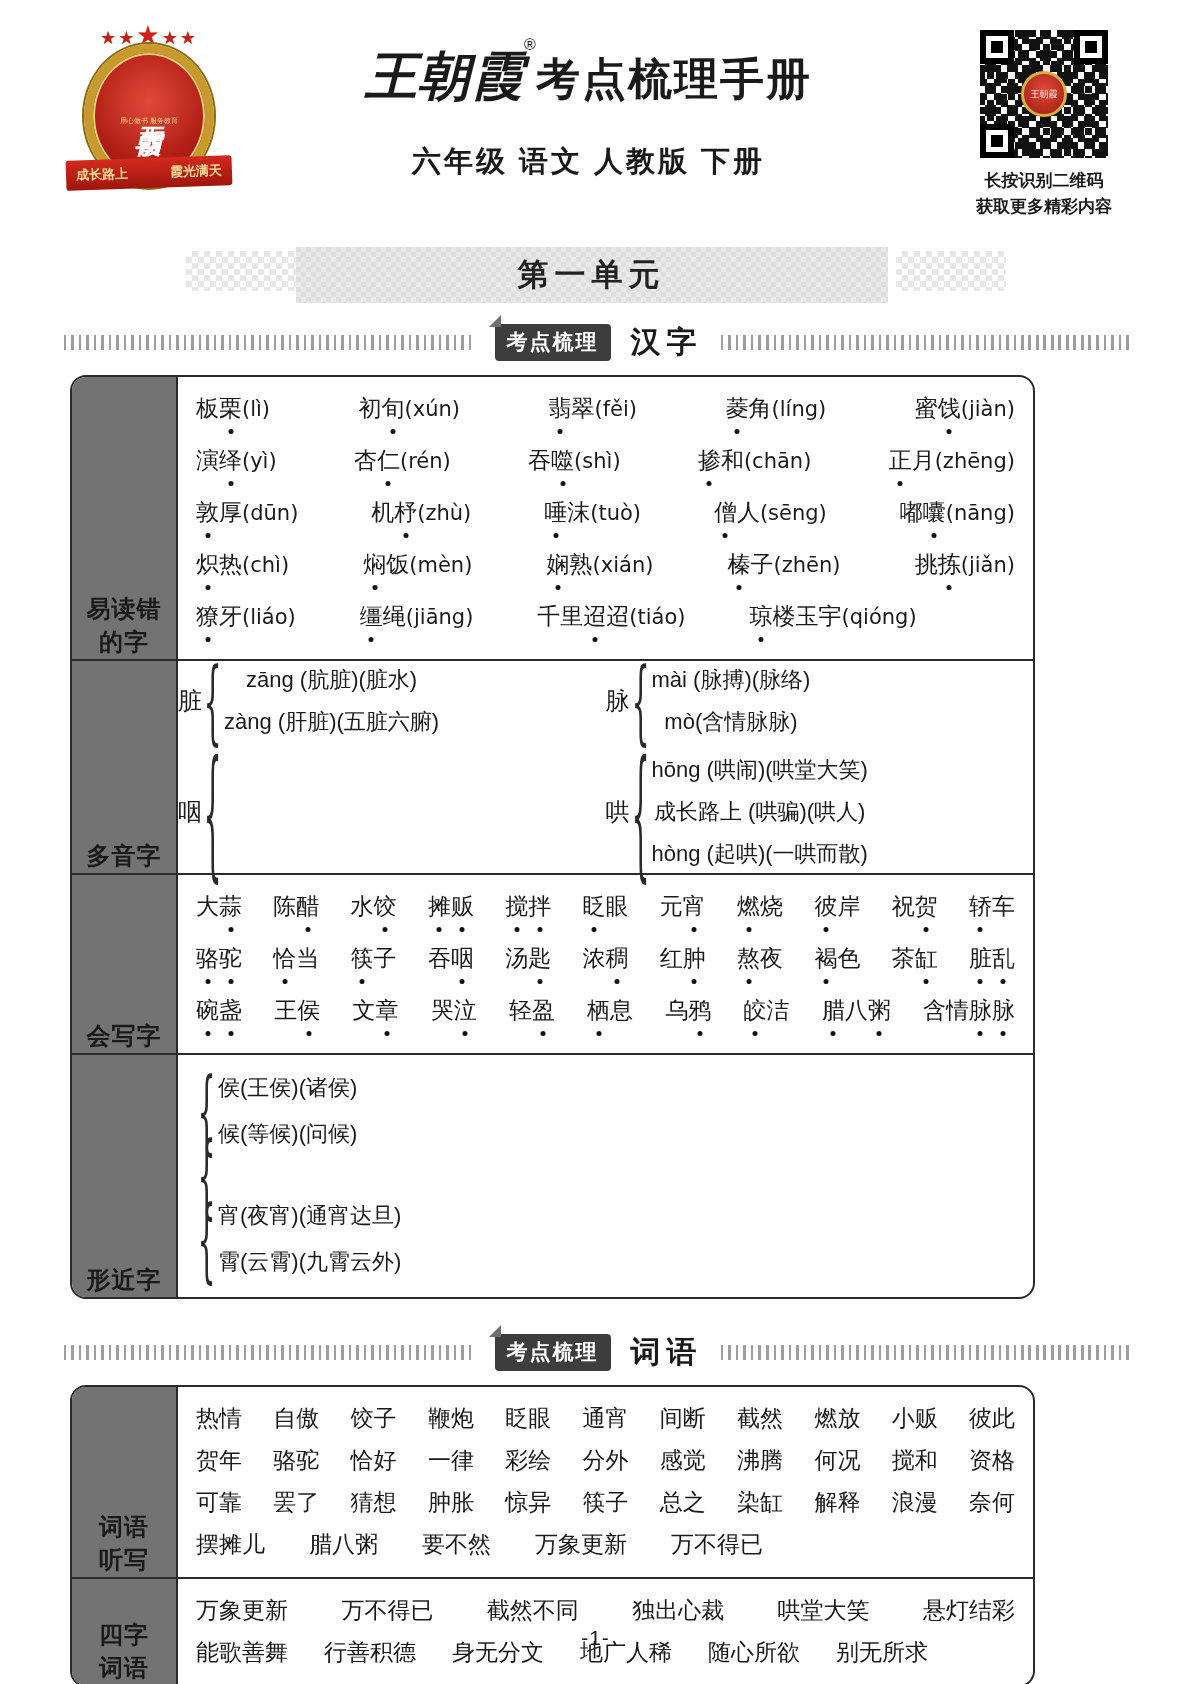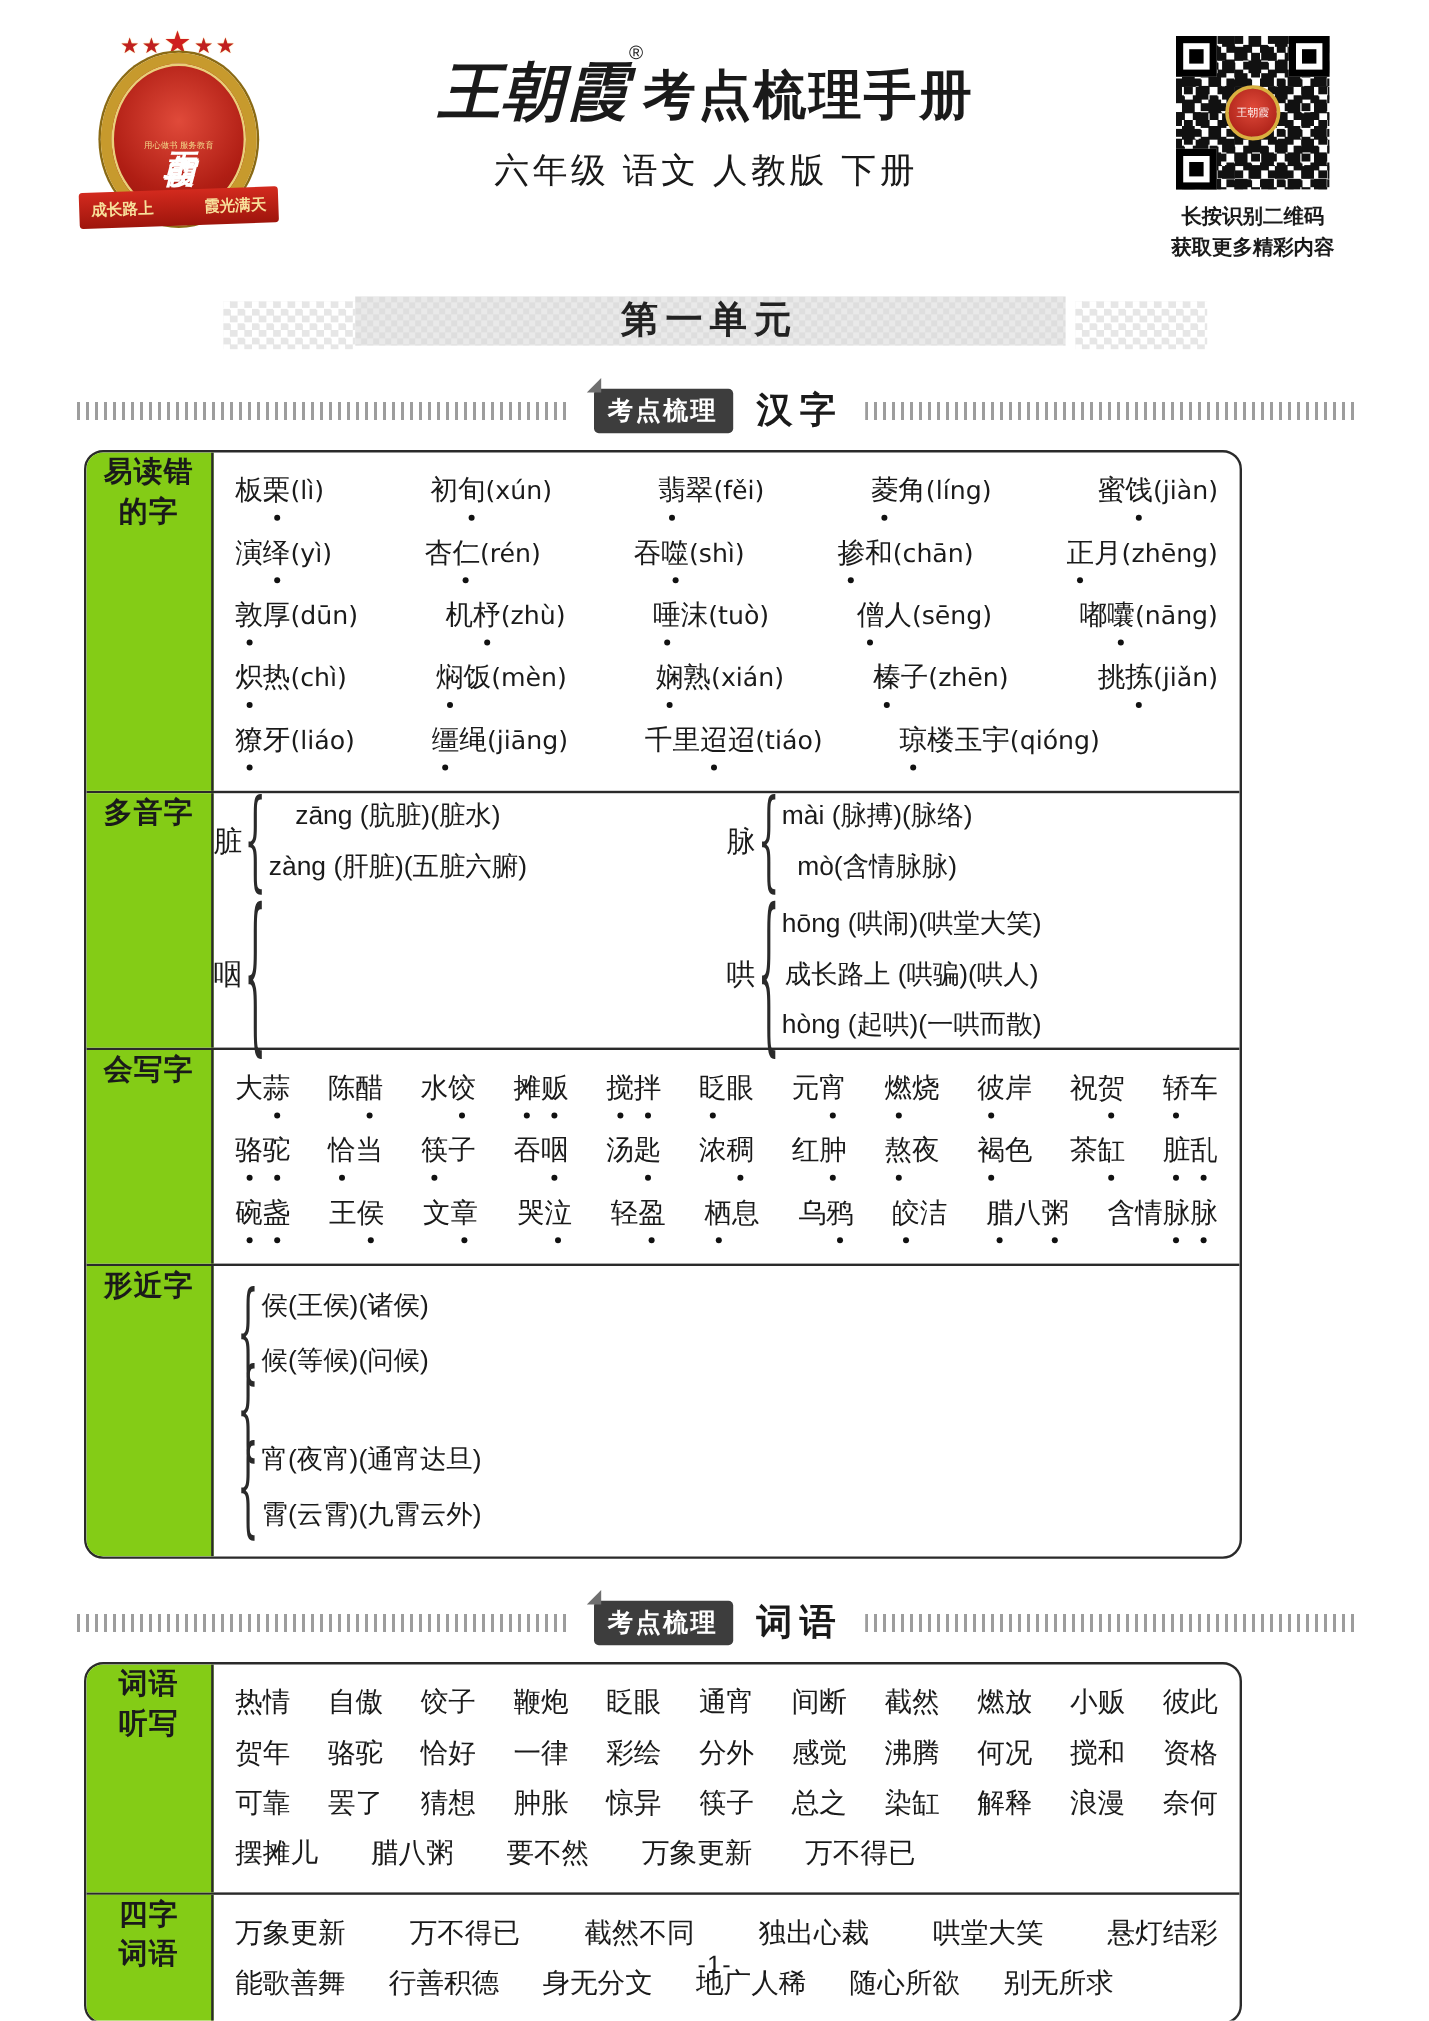--- a/index.html
+++ b/index.html
@@ -20,59 +20,59 @@
               font-weight:bold;color:#fff;font-size:26px;line-height:1;letter-spacing:2px;}
   .medal-motto{color:#f3d98a;font-size:7px;margin-top:4px;white-space:nowrap;}
   .ribbon{position:absolute;bottom:6px;left:-4px;width:166px;height:30px;background:linear-gradient(#d32a1e,#9e150c);
           color:#f7df9a;font-size:13px;font-weight:bold;display:flex;align-items:center;justify-content:space-between;
           padding:0 10px;box-sizing:border-box;transform:rotate(-2deg);border-radius:3px;}
   .head-center{flex:1;text-align:center;padding-top:16px;}
   .brand-line{white-space:nowrap;}
   .brand-script{font-family:"DejaVu Serif",serif;font-style:italic;font-weight:bold;font-size:52px;letter-spacing:1px;}
   .brand-reg{font-size:16px;vertical-align:top;position:relative;top:-6px;}
   .brand-rest{font-weight:bold;font-size:44px;letter-spacing:2px;font-family:"Liberation Sans",sans-serif;}
-  .subtitle{margin-top:11px;font-size:29px;font-weight:400;letter-spacing:3px;}
+  .subtitle{margin-top:30px;font-size:29px;font-weight:700;letter-spacing:3px;}
   .head-qr{flex:none;width:170px;margin-left:10px;text-align:center;}
   .qr{position:relative;width:128px;height:128px;margin:4px auto 10px;background:
         repeating-conic-gradient(#111 0 25%, transparent 0 50%) 0 0/14px 14px,
         repeating-conic-gradient(transparent 0 25%, #111 0 50%) 5px 9px/22px 22px,#fff;
       outline:4px solid #fff;}
   .qr .finder{position:absolute;width:22px;height:22px;border:6px solid #000;background:#fff;}
   .qr .finder::after{content:"";position:absolute;left:5px;top:5px;width:12px;height:12px;background:#000;}
   .qr .f-tl{top:0;left:0;} .qr .f-tr{top:0;right:0;} .qr .f-bl{bottom:0;left:0;}
   .qr-logo{position:absolute;left:50%;top:50%;transform:translate(-50%,-50%);width:40px;height:40px;border-radius:50%;
            background:radial-gradient(circle at 50% 40%,#e04a3a,#a01810);border:3px solid #d9b040;
            color:#fff;font-size:9px;display:flex;align-items:center;justify-content:center;font-family:"DejaVu Serif",serif;}
   .qr-caption{font-size:17px;font-weight:600;line-height:1.55;}
 
   
   .unit-banner-wrap{width:740px;margin:26px auto 0;position:relative;height:48px;}
   .unit-banner-wrap::before,.unit-banner-wrap::after{content:"";position:absolute;top:4px;width:110px;height:40px;
       background:repeating-conic-gradient(#e6e6e6 0 25%, #fff 0 50%) 0 0/12px 12px;}
   .unit-banner-wrap::before{left:-40px;} .unit-banner-wrap::after{right:-40px;}
-  .unit-banner{position:absolute;left:70px;right:78px;top:0;height:41px;
+  .unit-banner{position:absolute;left:70px;right:78px;top:0;height:56px;
       background:repeating-conic-gradient(#e9e9e9 0 25%, #dedede 0 50%) 0 0/10px 10px;
       display:flex;align-items:center;justify-content:center;
       font-size:31px;font-weight:bold;letter-spacing:6px;color:#222;}
 
   
   .sec-head{display:flex;align-items:center;margin:30px 62px 0 64px;height:36px;}
   .ruler{flex:1;height:15px;background:repeating-linear-gradient(90deg,#9d9d9d 0 2.5px,transparent 2.5px 7.5px);}
   .badge{position:relative;margin:0 14px 0 22px;background:#3d3d3d;color:#fff;font-size:21px;font-weight:bold;
          padding:4px 12px 5px;border-radius:4px;letter-spacing:2px;white-space:nowrap;}
   .badge::before{content:"";position:absolute;left:-6px;top:-9px;border-left:12px solid transparent;
                  border-bottom:12px solid #6f6f6f;}
   .sec-title{font-size:30px;font-weight:bold;letter-spacing:6px;margin:0 18px 0 6px;white-space:nowrap;}
 
   
   .kb-table{margin:14px 156px 0 70px;border:2px solid #2a2a2a;border-radius:16px;overflow:hidden;background:#fff;}
   .kb-row{display:flex;border-top:2px solid #2a2a2a;}
   .kb-row:first-child{border-top:none;}
-  .kb-label{flex:none;width:104px;background:#84cc16;border-right:2px solid #2a2a2a;
-            display:flex;flex-direction:column;align-items:center;justify-content:flex-start;
+  .kb-label{flex:none;width:104px;background:#737373;border-right:2px solid #2a2a2a;
+            display:flex;flex-direction:column;align-items:center;justify-content:flex-end;
             font-size:24px;font-weight:600;line-height:1.4;letter-spacing:1px;}
   .kb-content{flex:1;padding:10px 18px 12px;min-width:0;}
 
   
   .wline{display:flex;align-items:baseline;font-size:23px;padding:6px 0 5px;}
   .wline.dotl{padding-bottom:15px;}
   .wline.spread{justify-content:space-between;}
   .wline.gap64{gap:64px;} .wline.gap44{gap:44px;} .wline.gap36{gap:36px;text-align:center;}
   .word{white-space:nowrap;}
   .zi{position:relative;display:inline-block;font-family:"DejaVu Serif",serif;}

